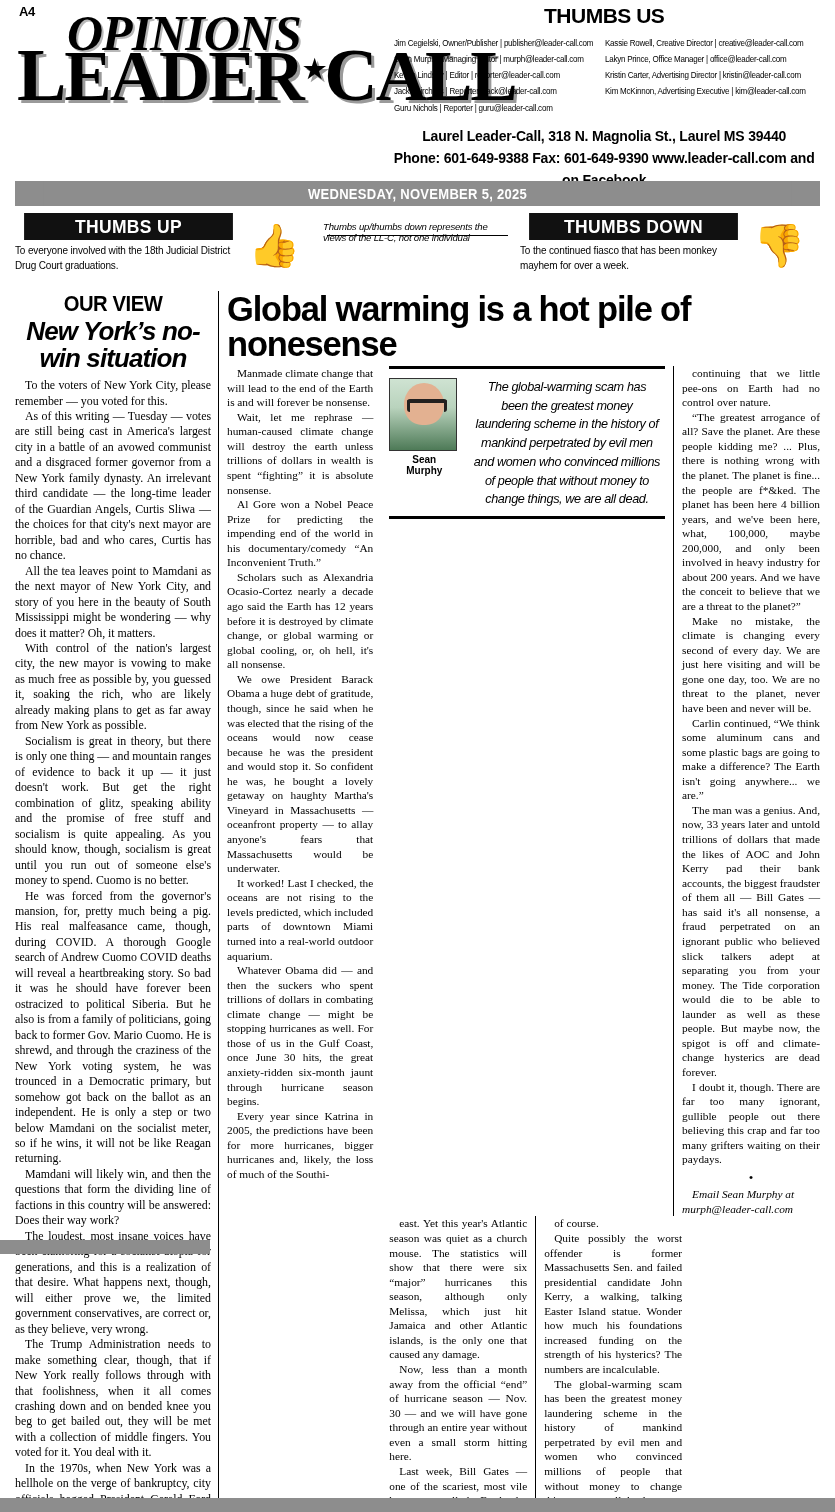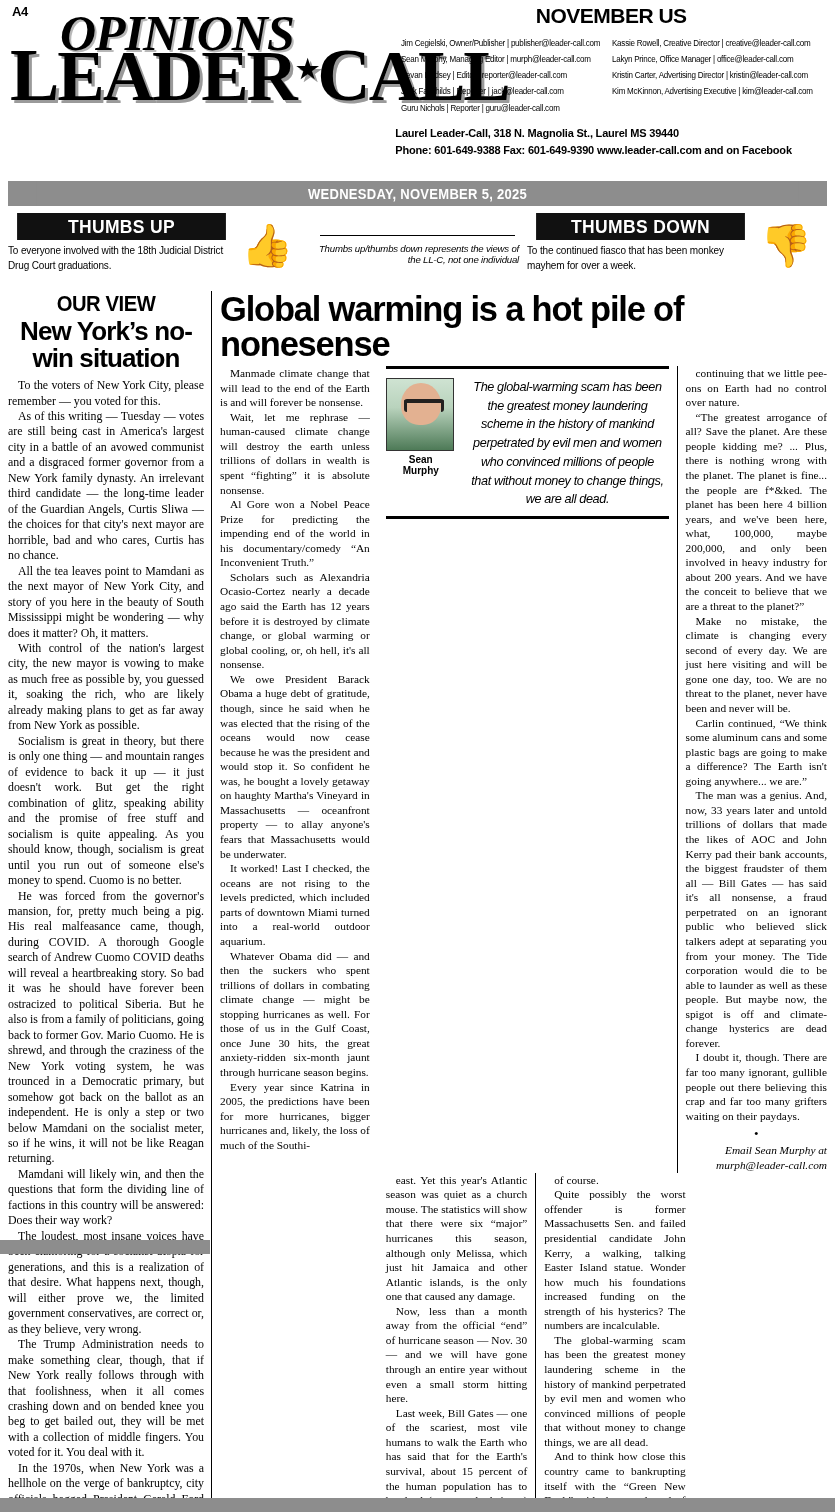--- a/index.html
+++ b/index.html
@@ -4,21 +4,21 @@
 <style>
   * { box-sizing: border-box; margin: 0; padding: 0; }
   html, body {
     width: 835px;
     height: 1512px;
     background: #ffffff;
     font-family: "Liberation Serif", serif;
     color: #000;
     overflow: hidden;
   }
-  .page { position: relative; width: 835px; height: 1512px; padding: 0 8px; }
+  .page { position: relative; width: 835px; height: 1512px; padding: 0 15px; }
 
   
   .masthead { display: flex; height: 178px; position: relative; }
   .folio {
     position: absolute; left: 4px; top: 4px;
     font-family: "Liberation Sans", sans-serif;
     font-weight: bold; font-size: 13px; letter-spacing: -0.3px;
   }
   .logo-wrap { width: 420px; position: relative; }
   .logo-opinions {
@@ -47,23 +47,23 @@
   }
   .contact-cols { display: flex; gap: 3px; padding: 0 6px; }
   .contact-col { flex: 1; }
   .contact-col div {
     font-family: "Liberation Sans", sans-serif;
     font-size: 8.4px; line-height: 1.92;
     letter-spacing: -0.25px; white-space: nowrap;
     transform: scaleX(0.96); transform-origin: left center;
   }
   .contact-addr {
-    margin-top: 9px;
-    font-family: "Liberation Sans", sans-serif;
-    font-weight: bold; font-size: 11px; line-height: 1.6;
+    text-align: center; margin-top: 9px;
+    font-family: "Liberation Sans", sans-serif;
+    font-weight: bold; font-size: 14px; line-height: 1.6;
     letter-spacing: -0.2px;
   }
 
   
   .datebar {
     background: #8d8d8d; color: #fff; text-align: center;
     font-family: "Liberation Sans", sans-serif;
     font-weight: bold; font-size: 14px; letter-spacing: 0.3px;
     padding: 5px 0 4px; margin-top: 3px;
     transform: scaleX(0.93);
@@ -92,39 +92,39 @@
   .thumb-center {
     flex: 1; display: flex; align-items: center;
     justify-content: center; padding: 0 8px; position: relative;
   }
   .thumb-center .rule {
     position: absolute; top: 22px; left: 12px; right: 12px;
     border-top: 1px solid #000;
   }
   .thumb-center span {
     font-family: "Liberation Sans", sans-serif;
-    font-style: italic; font-size: 9.6px; margin-top: 30px;
-    text-align: right; letter-spacing: -0.2px;
+    font-style: italic; font-size: 9.6px; margin-top: 8px;
+    text-align: left; letter-spacing: -0.2px;
   }
 
   
   .main { display: flex; margin-top: 6px; }
   .col-left { width: 204px; padding-right: 7px; border-right: 1px solid #000; }
   .col-right { flex: 1; padding-left: 8px; }
 
   
   .ourview-kicker {
     font-family: "Liberation Sans", sans-serif;
     font-weight: bold; font-size: 22px; text-align: center;
     letter-spacing: -0.5px; transform: scaleX(0.92); margin-bottom: 1px;
   }
   .ourview-head {
     font-family: "Liberation Sans", sans-serif;
     font-weight: bold; font-size: 26px; text-align: center;
-    line-height: 1.02; letter-spacing: -0.9px; margin-bottom: 7px;
+    line-height: 1.02; letter-spacing: -0.9px; margin-bottom: 7px; font-style: italic;
   }
   .body-text {
     font-family: "Liberation Serif", serif;
     font-size: 11.35px; line-height: 1.285;
     text-align: justify; letter-spacing: -0.02px;
   }
   .body-text p { text-indent: 10px; margin: 0; }
   .ourview-body { font-size: 11.9px; line-height: 1.30; }
 
   
@@ -166,42 +166,42 @@
     line-height: 1.12; margin-top: 3px; width: 70px;
   }
   .pull-quote {
     flex: 1; font-family: "Liberation Sans", sans-serif;
     font-style: italic; font-size: 13.2px; line-height: 1.42;
     text-align: center; letter-spacing: -0.4px;
     transform: scaleX(0.96); transform-origin: center;
   }
   .dot-sep { text-align: center; font-size: 13px; line-height: 1; margin: 4px 0 3px; }
   .email-sig {
-    font-style: italic; text-align: right;
+    font-style: italic; text-align: left;
     font-size: 11.35px; line-height: 1.3; text-indent: 0;
   }
   .bottom-bar { position:absolute; left:0; right:0; bottom:0; height: 14px; background: #8d8d8d; }
   .left-strip { position:absolute; left:0; top:1240px; width: 210px; height: 14px; background:#8d8d8d; }
 </style>
 </head>
 <body>
 
 <div class="page">
 
   <div class="masthead">
     <div class="folio">A4</div>
     <div class="logo-wrap">
       <div class="logo-opinions">OPINIONS</div>
       <div class="logo-leadercall">
         <span>L</span><span class="small">EADER</span><span class="logo-star">★</span><span>C</span><span class="small">ALL</span>
       </div>
     </div>
 
     <div class="contact">
-      <h2>NOVEMBER US</h2>
+      <h2>THUMBS US</h2>
       <div class="contact-cols">
         <div class="contact-col">
           <div>Jim Cegielski, Owner/Publisher | publisher@leader-call.com</div>
           <div>Sean Murphy, Managing Editor | murph@leader-call.com</div>
           <div>Kevan Lindsey | Editor | reporter@leader-call.com</div>
           <div>Jack Fairchilds | Reporter | jack@leader-call.com</div>
           <div>Guru Nichols | Reporter | guru@leader-call.com</div>
         </div>
         <div class="contact-col">
           <div>Kassie Rowell, Creative Director | creative@leader-call.com</div>

